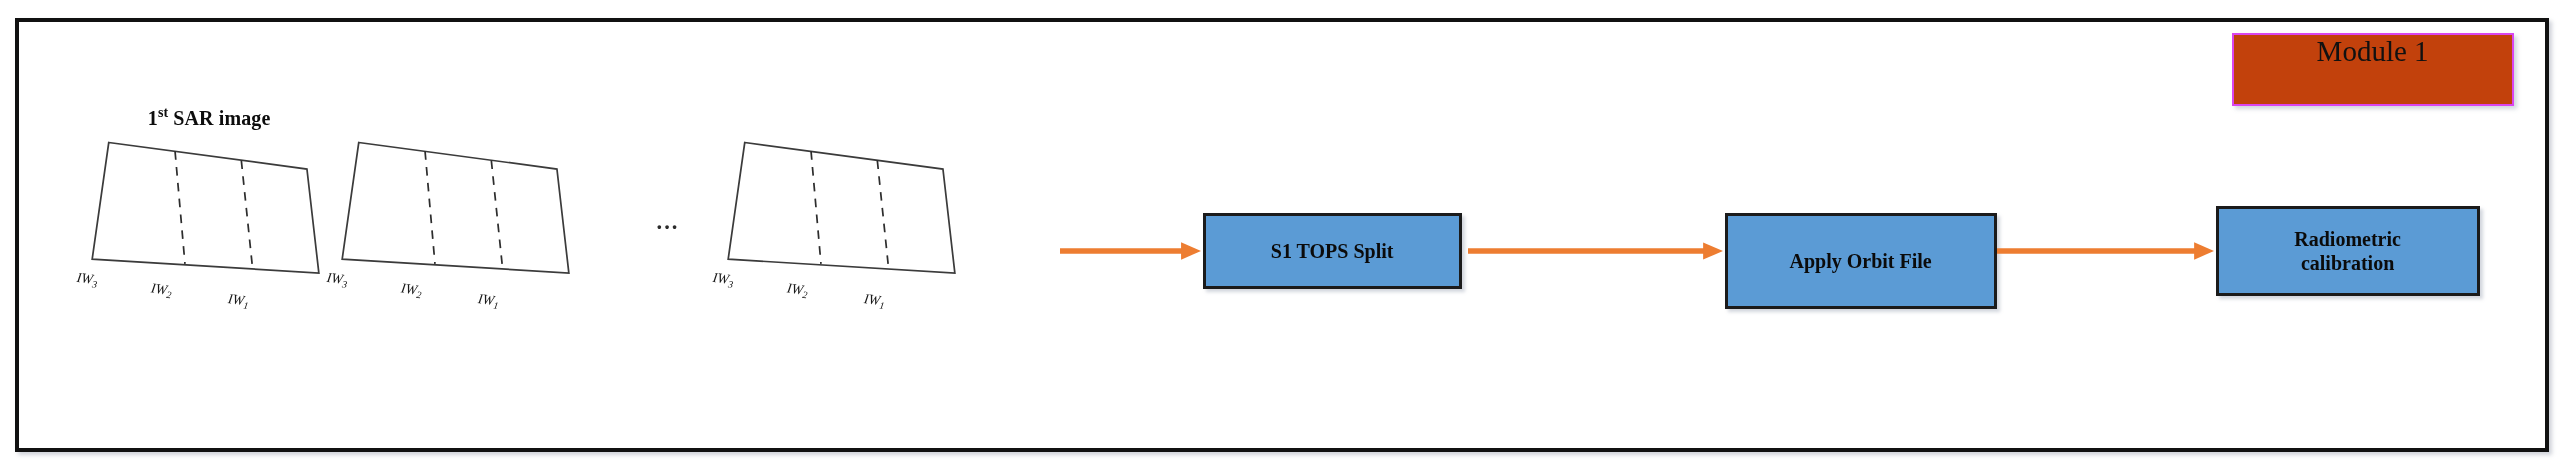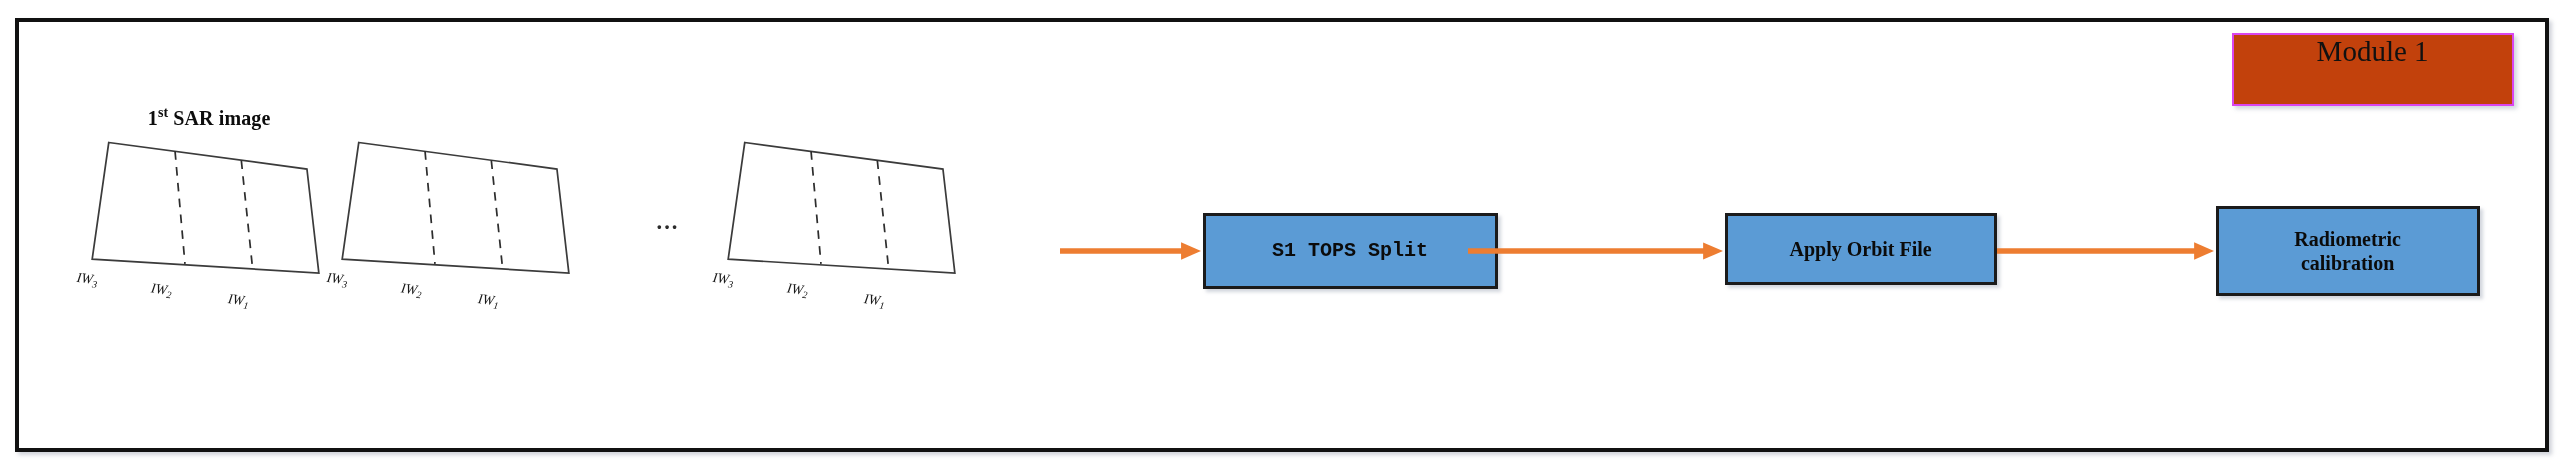--- a/index.html
+++ b/index.html
@@ -167,32 +167,32 @@
       </div>
     </div>
 
     <div class="arrow" style="left:1041px; top:219px; width:143px;">
       <svg width="143" height="20" viewBox="0 0 215 30">
         <line x1="0" y1="15" x2="186" y2="15" stroke="#ED7D31" stroke-width="8"></line>
         <polygon points="182,2 212,15 182,28" fill="#ED7D31"></polygon>
       </svg>
     </div>
 
-    <div class="proc-box" style="left:1184px; top:191px; width:295px; height:76px;font-family:Liberation Mono, monospace;">
+    <div class="proc-box" style="left:1184px; top:191px; width:259px; height:76px;">
       <span class="lbl">S1 TOPS Split</span>
     </div>
 
     <div class="arrow" style="left:1449px; top:219px; width:257px;">
       <svg width="257" height="20" viewBox="0 0 388 30">
         <line x1="0" y1="15" x2="359" y2="15" stroke="#ED7D31" stroke-width="8"></line>
         <polygon points="355,2 385,15 355,28" fill="#ED7D31"></polygon>
       </svg>
     </div>
 
-    <div class="proc-box" style="left:1706px; top:191px; width:272px; height:72px;">
+    <div class="proc-box" style="left:1706px; top:191px; width:272px; height:96px;">
       <span class="lbl">Apply Orbit File</span>
     </div>
 
     <div class="arrow" style="left:1978px; top:219px; width:219px;">
       <svg width="219" height="20" viewBox="0 0 330 30">
         <line x1="0" y1="15" x2="301" y2="15" stroke="#ED7D31" stroke-width="8"></line>
         <polygon points="297,2 327,15 297,28" fill="#ED7D31"></polygon>
       </svg>
     </div>
 

